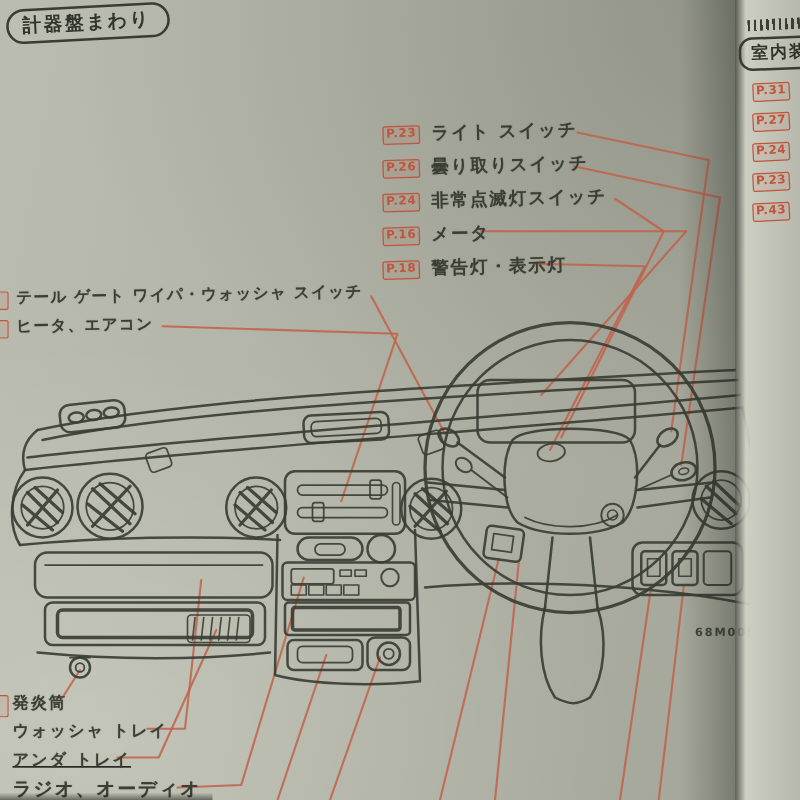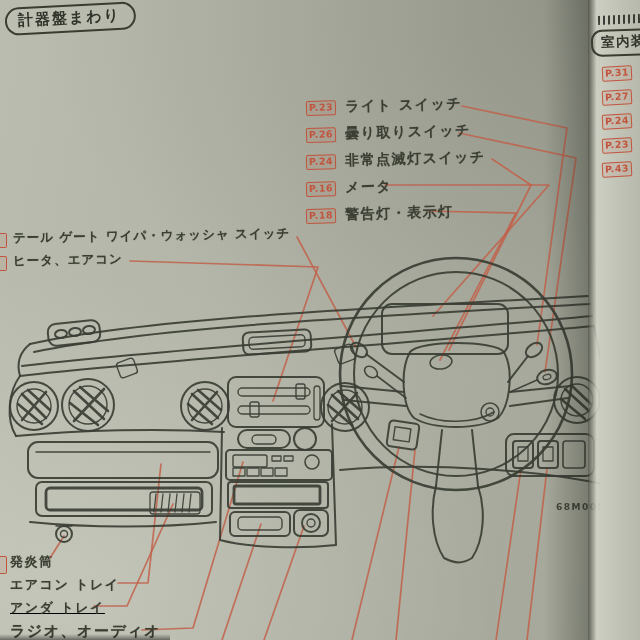--- a/index.html
+++ b/index.html
@@ -247,21 +247,21 @@
 <div class="abs sliver" style="left:0;top:256px;"></div>
 <div class="abs callout-row" style="left:13px;top:253px;transform:rotate(-1deg);transform-origin:left center;">
   <span class="jlabel small">ヒータ、エアコン</span>
 </div>
 
 <div class="abs sliver" style="left:0;top:556px;height:16px;"></div>
 <div class="abs callout-row" style="left:10px;top:553px;">
   <span class="jlabel" style="font-size:13px;">発炎筒</span>
 </div>
 <div class="abs callout-row" style="left:10px;top:576px;">
-  <span class="jlabel" style="font-size:13px;">エアコン トレイ</span>
+  <span class="jlabel" style="font-size:13px;">ウォッシャ トレイ</span>
 </div>
 <div class="abs callout-row" style="left:10px;top:599px;text-decoration:underline;">
   <span class="jlabel" style="font-size:13px;">アンダ トレイ</span>
 </div>
 <div class="abs callout-row" style="left:10px;top:622px;">
   <span class="jlabel" style="font-size:15px;">ラジオ、オーディオ</span>
 </div>
 
 <div class="abs figcode" style="left:556px;top:502px;">68M0057</div>
 

